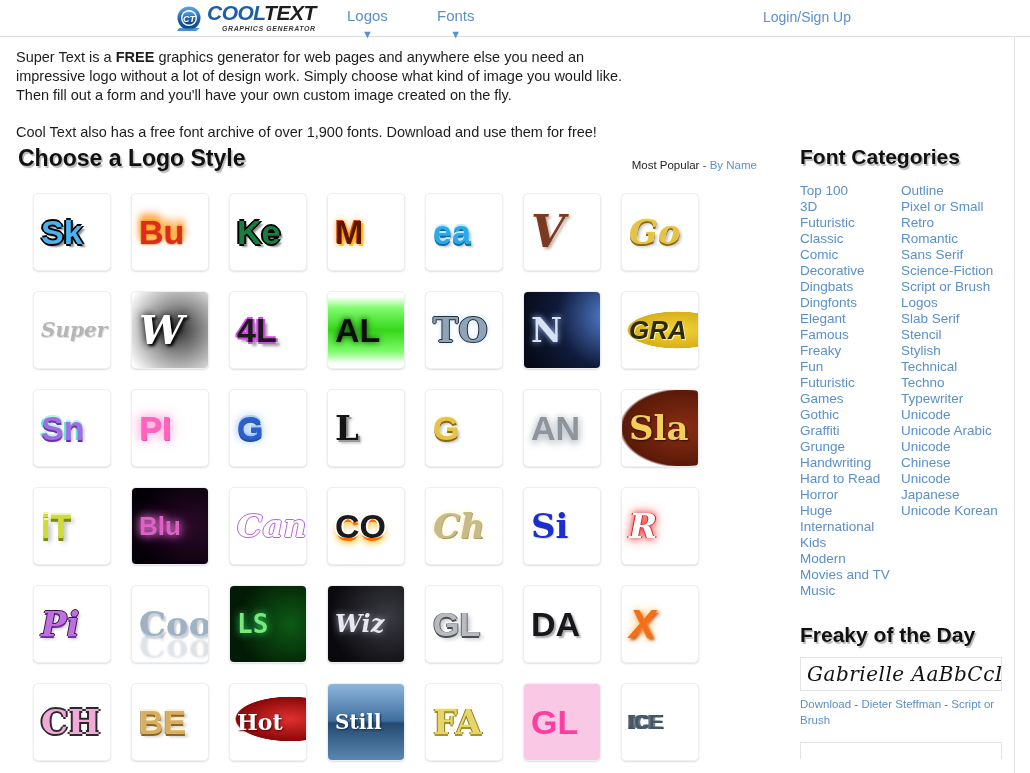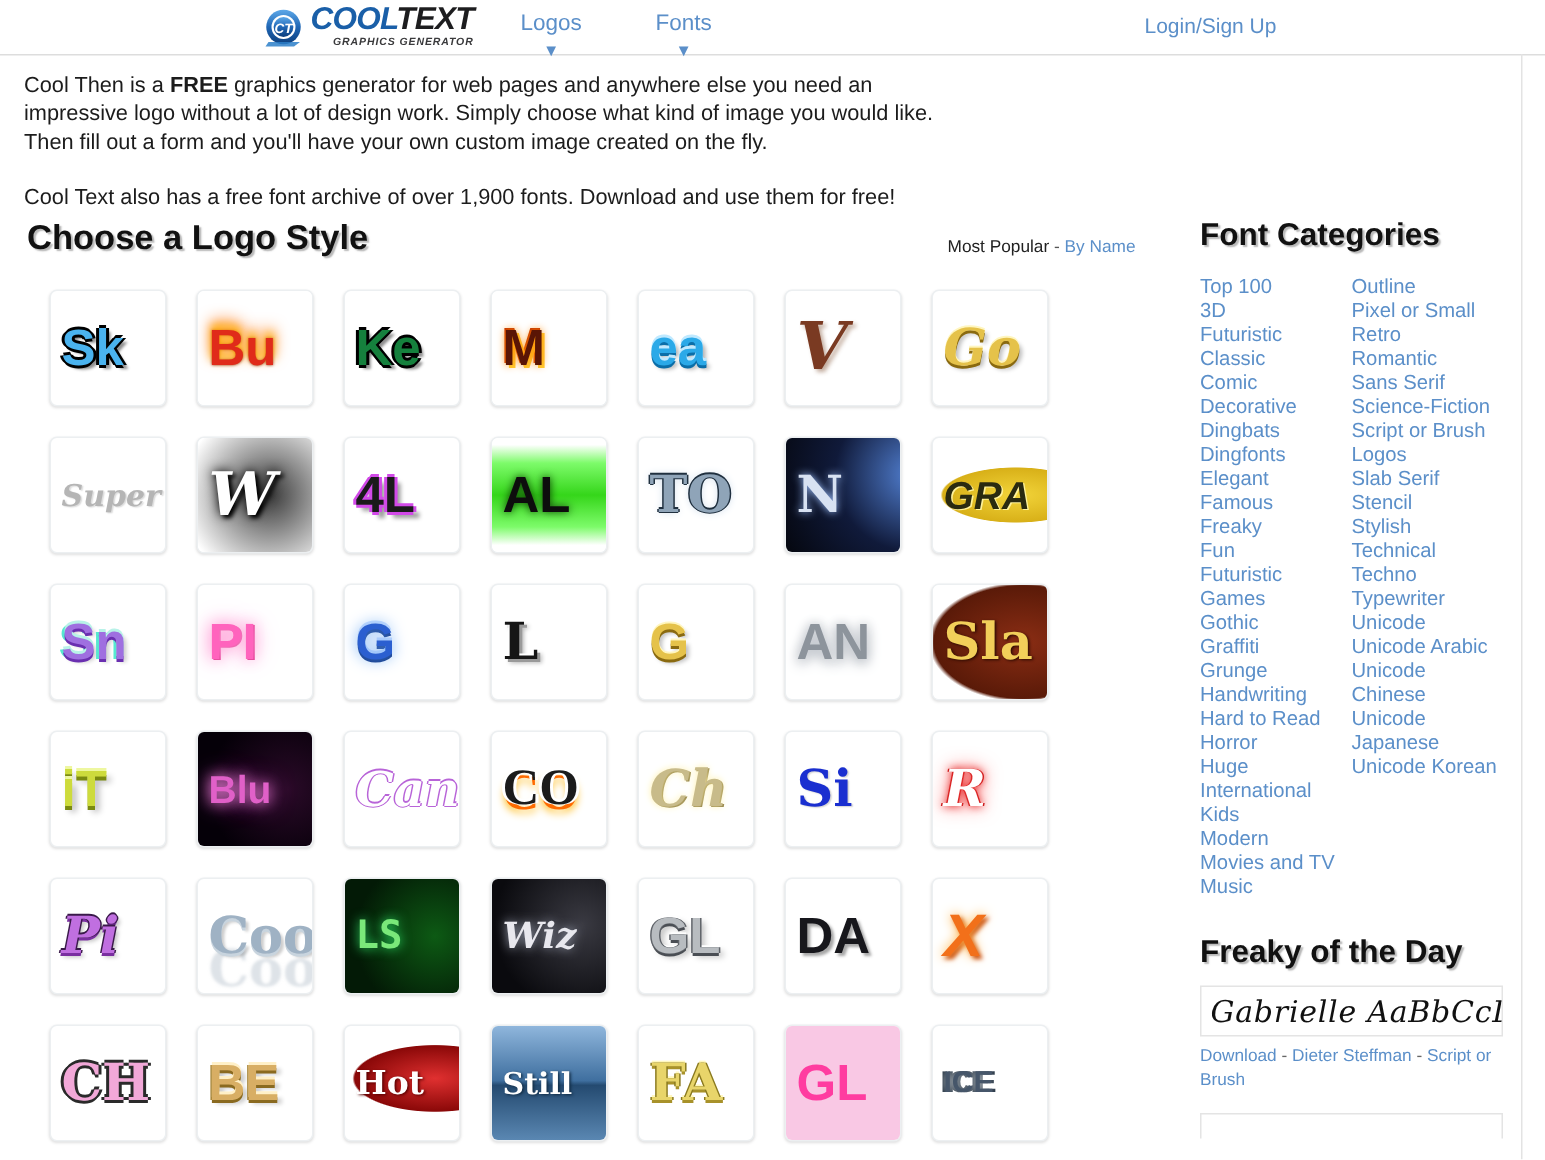--- a/index.html
+++ b/index.html
@@ -171,21 +171,21 @@
 
     <div class="nav nav-fonts">
       <span>Fonts</span>
       <span class="caret">▼</span>
     </div>
 
     <div class="login">Login/Sign Up</div>
   </div>
 
   <div class="intro">
-    <p><span>Cool Then is a </span><b>FREE</b><span> graphics generator for web pages and anywhere else you need an impressive logo without a lot of design work.  Simply choose what kind of image you would like. Then fill out a form and you'll have your own custom image created on the fly.</span></p>
+    <p><span>Super Text is a </span><b>FREE</b><span> graphics generator for web pages and anywhere else you need an impressive logo without a lot of design work.  Simply choose what kind of image you would like. Then fill out a form and you'll have your own custom image created on the fly.</span></p>
     <div class="gap"></div>
     <p>Cool Text also has a free font archive of over 1,900 fonts. Download and use them for free!</p>
   </div>
 
   <div class="main-left">
     <div class="section-head">
       <div class="section-title">Choose a Logo Style</div>
       <div class="sortbar">
         <span class="active">Most Popular</span>
         <span class="sep">-</span>
@@ -259,21 +259,21 @@
         <div class="card">
           <div class="thumb" style="color: rgb(205, 219, 60); text-shadow: rgb(238, 247, 160) 0px -2px 0px, rgb(122, 138, 16) 0px 3px 0px, rgba(0, 0, 0, 0.25) 3px 4px 4px;">iT</div>
         </div>
         <div class="card">
           <div class="thumb" style="color: rgb(224, 96, 200); background: radial-gradient(circle, rgb(42, 10, 40) 0%, rgb(5, 0, 8) 75%); font-size: 26px; text-shadow: rgb(255, 143, 232) 0px 0px 9px, rgb(176, 48, 160) 0px 0px 16px;">Blu</div>
         </div>
         <div class="card">
           <div class="thumb" style="color: rgb(255, 255, 255); font-family: &quot;DejaVu Serif&quot;, serif; font-style: italic; font-size: 32px; text-shadow: rgb(184, 100, 216) -1px 0px, rgb(184, 100, 216) 1px 0px, rgb(184, 100, 216) 0px -1px, rgb(184, 100, 216) 0px 1px;">Can</div>
         </div>
         <div class="card">
-          <div class="thumb" style="color: rgb(27, 27, 27); text-shadow: rgb(255, 255, 255) -2px 0px, rgb(255, 255, 255) 2px 0px, rgb(255, 255, 255) 0px -2px, rgb(255, 106, 0) 0px 3px 0px, rgb(255, 179, 0) 0px 5px 6px; font-family: Liberation Serif, serif;">CO</div>
+          <div class="thumb" style="color: rgb(27, 27, 27); text-shadow: rgb(255, 255, 255) -2px 0px, rgb(255, 255, 255) 2px 0px, rgb(255, 255, 255) 0px -2px, rgb(255, 106, 0) 0px 3px 0px, rgb(255, 179, 0) 0px 5px 6px;">CO</div>
         </div>
         <div class="card">
           <div class="thumb" style="color: rgb(200, 187, 138); font-family: &quot;DejaVu Serif&quot;, serif; font-style: italic; text-shadow: rgb(255, 240, 168) 0px 0px 5px, rgb(138, 122, 64) 1px 1px 0px;">Ch</div>
         </div>
         <div class="card">
           <div class="thumb" style="color: rgb(26, 47, 208); font-family: &quot;DejaVu Serif&quot;, serif; text-shadow: rgba(0, 0, 0, 0.18) 1px 1px 1px;">Si</div>
         </div>
         <div class="card">
           <div class="thumb" style="color: rgb(255, 255, 255); font-family: &quot;DejaVu Serif&quot;, serif; font-style: italic; text-shadow: rgb(224, 32, 32) 0px 0px 6px, rgb(255, 96, 96) 0px 0px 13px, rgb(192, 16, 16) -1px 0px, rgb(192, 16, 16) 1px 0px;">R</div>
         </div>

